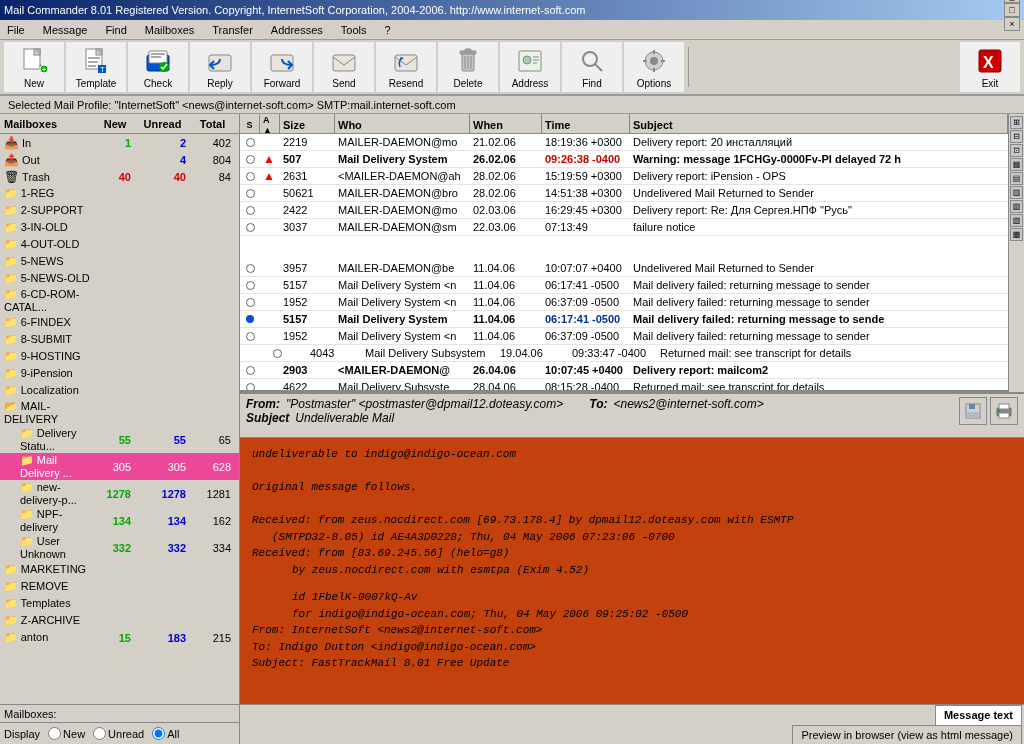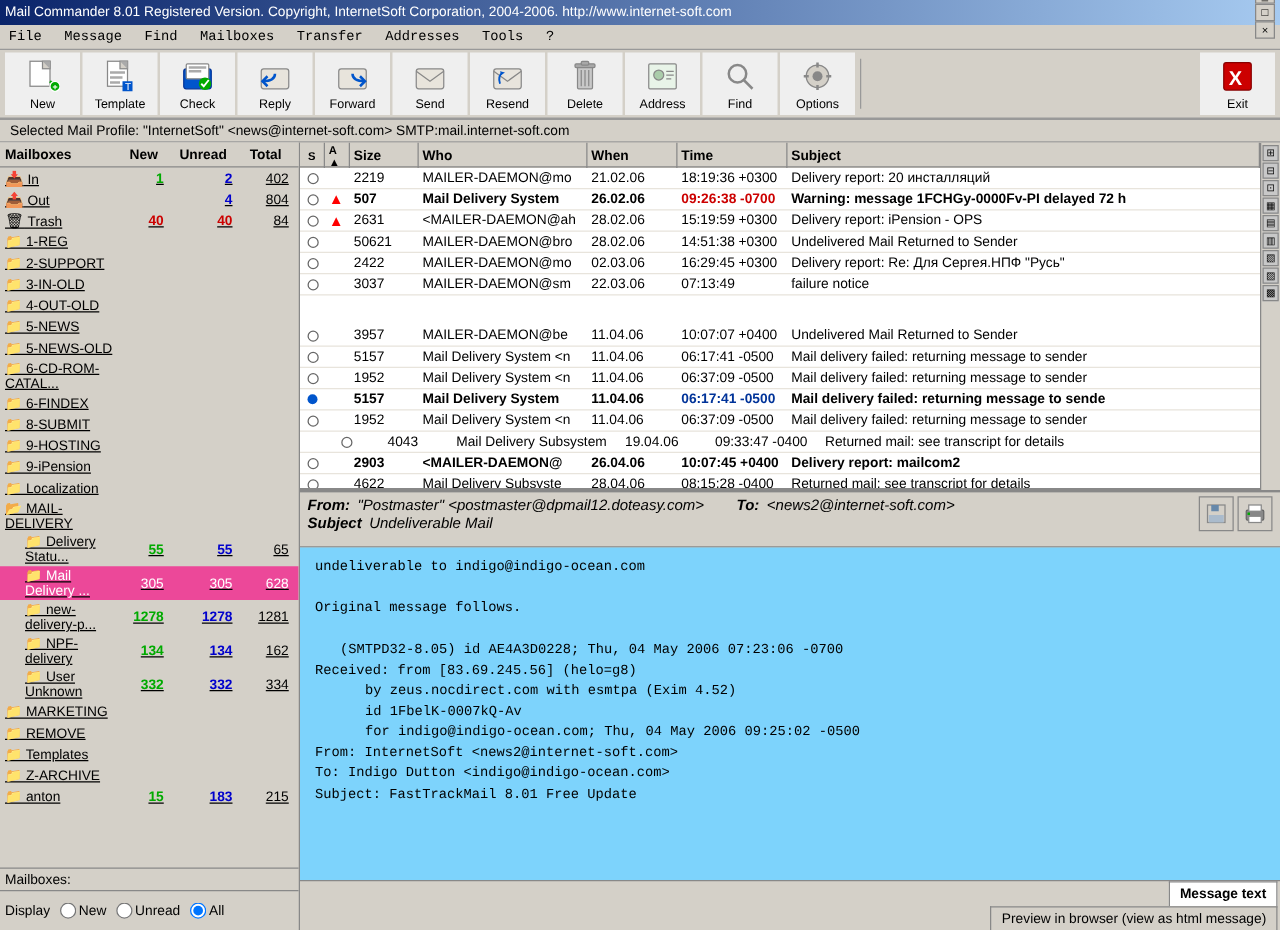--- a/index.html
+++ b/index.html
@@ -4,47 +4,47 @@
   <style>
     * { margin: 0; padding: 0; box-sizing: border-box; }
     body { font-family: 'Arial', sans-serif; font-size: 11px; background: #d4d0c8; color: #000; overflow: hidden; width: 1024px; height: 744px; }
     
     
     #title-bar { background: linear-gradient(to right, #0a246a, #a6caf0); color: white; padding: 2px 4px; font-size: 11px; display: flex; justify-content: space-between; align-items: center; height: 20px; }
     .title-btn { width: 16px; height: 14px; background: #d4d0c8; border: 1px solid #888; font-size: 9px; cursor: pointer; display: flex; align-items: center; justify-content: center; }
     
     
     #menu-bar { background: #d4d0c8; border-bottom: 1px solid #999; padding: 2px 4px; display: flex; gap: 12px; height: 20px; align-items: center; }
-    .menu-item { font-size: 11px; cursor: pointer; padding: 1px 3px; font-family: Liberation Mono, monospace; }
+    .menu-item { font-size: 11px; cursor: pointer; padding: 1px 3px; }
     
     
     #toolbar { background: #d4d0c8; border-bottom: 2px solid #999; display: flex; align-items: center; padding: 2px 4px; height: 56px; gap: 2px; }
     .toolbar-btn { display: flex; flex-direction: column; align-items: center; justify-content: center; width: 60px; height: 50px; cursor: pointer; border: 1px solid transparent; padding: 2px; font-size: 10px; gap: 2px; }
     .toolbar-icon { width: 32px; height: 32px; display: flex; align-items: center; justify-content: center; }
     .toolbar-separator { width: 1px; height: 40px; background: #999; margin: 0 2px; }
     .toolbar-exit { margin-left: auto; }
     
     
     #status-bar { background: #d4d0c8; border-bottom: 1px solid #999; padding: 2px 8px; height: 18px; font-size: 11px; display: flex; align-items: center; }
     
     
     #main { display: flex; height: calc(744px - 20px - 20px - 56px - 18px); }
     
     
     #sidebar { width: 240px; background: #d4d0c8; border-right: 1px solid #888; display: flex; flex-direction: column; overflow: hidden; }
     #sidebar-header { display: grid; grid-template-columns: 1fr 40px 55px 45px; background: #d4d0c8; border-bottom: 1px solid #888; padding: 2px 4px; font-size: 11px; font-weight: bold; height: 20px; align-items: center; }
-    #sidebar-list { flex: 1; overflow-y: auto; text-decoration: underline; }
+    #sidebar-list { flex: 1; overflow-y: auto; }
     .mailbox-row { display: grid; grid-template-columns: 1fr 40px 55px 45px; padding: 1px 4px; align-items: center; font-size: 11px; cursor: pointer; min-height: 17px; }
     .mailbox-row.selected { background: #ec4899; color: white; }
     .mailbox-row.submenu { padding-left: 20px; }
     .new-count { color: #00aa00; font-weight: bold; }
     .unread-count { color: #0000cc; font-weight: bold; }
     .unread-count-red { color: #cc0000; font-weight: bold; }
     #sidebar-footer { border-top: 1px solid #888; padding: 2px 4px; font-size: 11px; height: 18px; display: flex; align-items: center; }
-    #sidebar-radio { border-top: 1px solid #888; padding: 2px 4px; display: flex; align-items: center; gap: 8px; height: 32px; }
+    #sidebar-radio { border-top: 1px solid #888; padding: 2px 4px; display: flex; align-items: center; gap: 8px; height: 22px; }
     
     
     #content { flex: 1; display: flex; flex-direction: column; overflow: hidden; }
     
     
     #email-list { height: 280px; display: flex; flex-direction: column; border-bottom: 2px solid #888; }
     #email-list-header { display: grid; grid-template-columns: 30px 20px 55px 130px 90px 80px 1fr; background: #d4d0c8; border-bottom: 1px solid #888; height: 20px; align-items: center; font-size: 11px; font-weight: bold; }
     .col-header { padding: 1px 3px; border-right: 1px solid #888; height: 100%; display: flex; align-items: center; cursor: pointer; }
     #email-rows { flex: 1; overflow-y: auto; }
     .email-row { display: grid; grid-template-columns: 30px 20px 55px 130px 90px 80px 1fr; align-items: center; font-size: 11px; min-height: 17px; cursor: pointer; border-bottom: 1px solid #e8e4dc; }
@@ -451,21 +451,21 @@
           </div>
 
           <div class="email-row" style="display:grid; grid-template-columns:20px 20px 55px 135px 72px 88px 1fr; min-height:17px; border-bottom:1px solid #e8e4dc; font-weight:bold;">
             <div class="email-cell" style="display:flex;align-items:center;justify-content:center;">
                 <span style="width:9px;height:9px;border-radius:50%;border:1px solid #666;display:inline-block;background:white;"></span>
               </div>
             <div class="email-cell" style="color:red;font-weight:bold;font-size:12px;">▲</div>
             <div class="email-cell">507</div>
             <div class="email-cell">Mail Delivery System</div>
             <div class="email-cell">26.02.06</div>
-            <div class="email-cell" style="color:#cc0000;">09:26:38 -0700</div>
+            <div class="email-cell" style="color:#cc0000;">09:26:38 -0400</div>
             <div class="email-cell">Warning: message 1FCHGy-0000Fv-PI delayed 72 h</div>
           </div>
 
           <div class="email-row" style="display:grid; grid-template-columns:20px 20px 55px 135px 72px 88px 1fr; min-height:17px; border-bottom:1px solid #e8e4dc;">
             <div class="email-cell" style="display:flex;align-items:center;justify-content:center;">
                 <span style="width:9px;height:9px;border-radius:50%;border:1px solid #666;display:inline-block;background:white;"></span>
               </div>
             <div class="email-cell" style="color:red;font-size:12px;">▲</div>
             <div class="email-cell">2631</div>
             <div class="email-cell">&lt;MAILER-DAEMON@ah</div>
@@ -660,29 +660,30 @@
             <svg width="18" height="18" viewBox="0 0 18 18">
                 <rect x="2" y="6" width="14" height="8" fill="#888" stroke="#666" stroke-width="1" rx="1"></rect>
                 <rect x="4" y="2" width="10" height="5" fill="white" stroke="#888" stroke-width="1"></rect>
                 <rect x="4" y="11" width="10" height="5" fill="white" stroke="#888" stroke-width="1"></rect>
                 <rect x="3" y="8" width="2" height="2" fill="#00aa00"></rect>
               </svg>
           </button>
         </div>
       </div>
 
-      <div id="preview-body" style="flex:1; overflow-y:scroll; background:#7dd3fc; padding:8px 12px; font-size:11px; line-height:1.5; font-family: 'Courier New', monospace;">
+      <div id="preview-body" style="flex:1; overflow-y:scroll; background:#c2410c; padding:8px 12px; font-size:11px; line-height:1.5; font-family: 'Courier New', monospace; font-style: italic;">
         <p>undeliverable  to indigo@indigo-ocean.com</p>
         <br>
         <p>Original message follows.</p>
         <br>
+        <p>Received: from zeus.nocdirect.com [69.73.178.4] by dpmail12.doteasy.com with ESMTP</p>
         <p style="padding-left:20px;">(SMTPD32-8.05) id AE4A3D0228; Thu, 04 May 2006 07:23:06 -0700</p>
         <p>Received: from [83.69.245.56] (helo=g8)</p>
         <p style="padding-left:40px;">by zeus.nocdirect.com with esmtpa (Exim 4.52)</p>
-        <p style="padding-left:40px;">id 1FbelK-0007kQ-Av</p>
+        <p style="padding-left:40px;margin-top:11px;">id 1FbelK-0007kQ-Av</p>
         <p style="padding-left:40px;">for indigo@indigo-ocean.com; Thu, 04 May 2006 09:25:02 -0500</p>
         <p>From: InternetSoft &lt;news2@internet-soft.com&gt;</p>
         <p>To: Indigo Dutton &lt;indigo@indigo-ocean.com&gt;</p>
         <p>Subject: FastTrackMail 8.01 Free Update</p>
       </div>
 
       <div id="preview-tabs" style="display:flex; border-top:1px solid #888; background:#d4d0c8; height:40px; align-items:flex-end; padding:0 2px;flex-direction:column;">
         <div class="preview-tab active">Message text</div>
         <div class="preview-tab">Preview in browser (view as html message)</div>
       </div>

